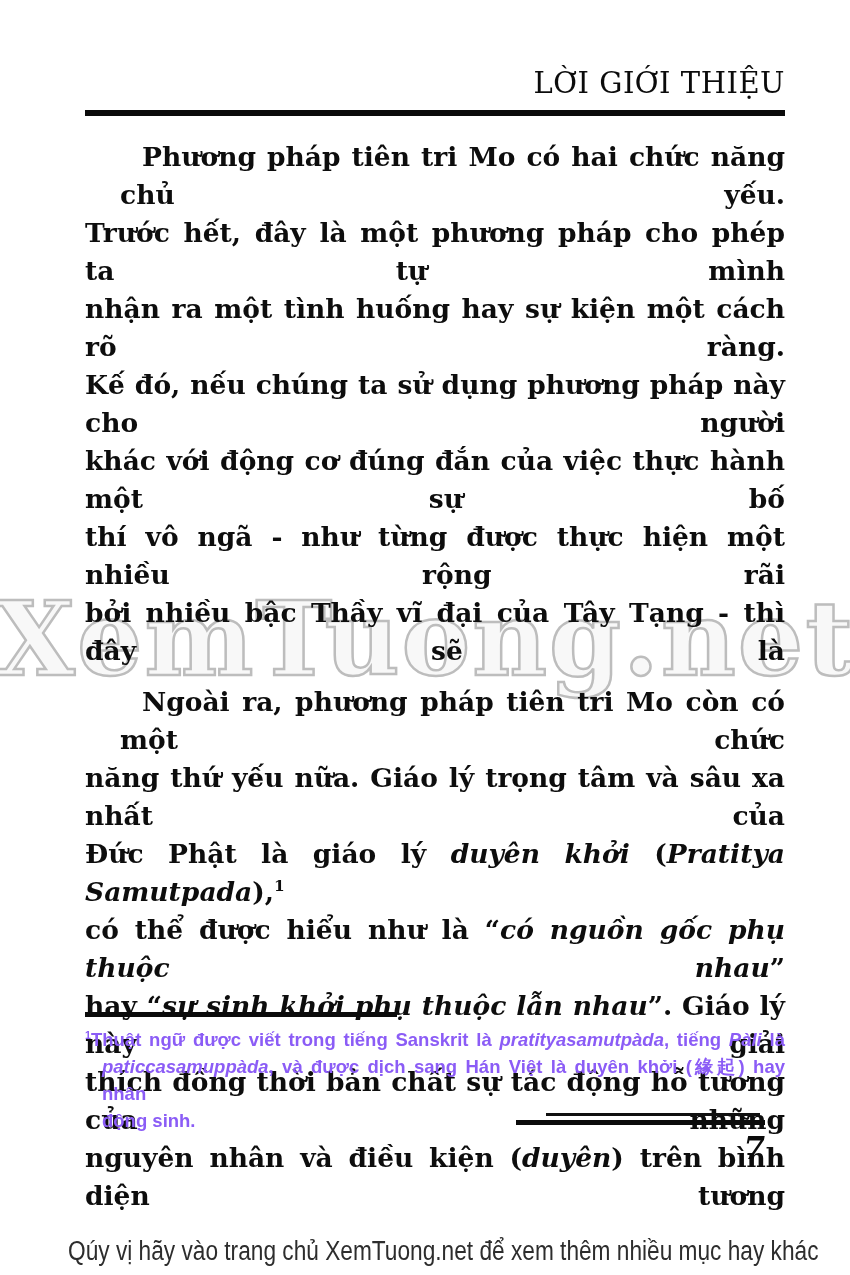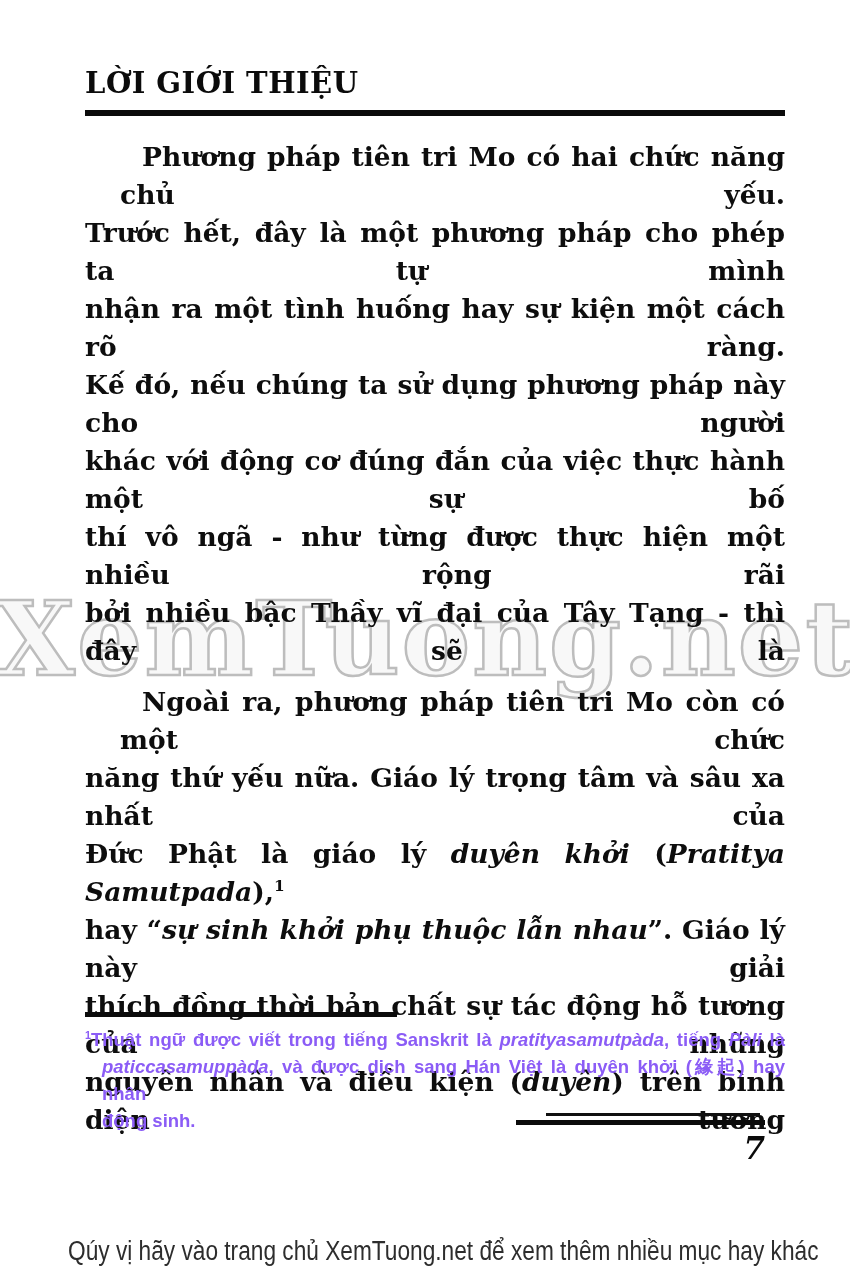--- a/index.html
+++ b/index.html
@@ -2,21 +2,21 @@
 <html><head>
 <meta charset="utf-8">
 <style>
   html,body{margin:0;padding:0;background:#fff;}
   .page{
     position:relative;width:850px;height:1275px;background:#ffffff;
     font-family:"DejaVu Serif", serif;overflow:hidden;margin:0 auto;
   }
   .content{position:absolute;left:85px;top:66px;width:700px;z-index:2;}
   .header-title{
-    text-align:left;font-weight:700;font-size:29px;letter-spacing:0.5px;
+    text-align:right;font-weight:400;font-size:29px;letter-spacing:0.5px;
     color:#0b0b0b;line-height:34px;
   }
   .header-rule{height:6px;background:#0b0b0b;margin-top:10px;}
   .body-text{margin-top:22px;color:#0d0d0d;}
   .para + .para{margin-top:13px;}
   .line{
     font-size:26.5px;font-weight:700;line-height:38px;
     text-align:justify;text-align-last:justify;white-space:normal;
   }
   .line.first{text-indent:22px;margin-left:35px;}
@@ -68,20 +68,21 @@
           <div class="line"><span>nhận ra một tình huống hay sự kiện một cách rõ ràng.</span></div>
           <div class="line"><span>Kế đó, nếu chúng ta sử dụng phương pháp này cho người</span></div>
           <div class="line"><span>khác với động cơ đúng đắn của việc thực hành một sự bố</span></div>
           <div class="line"><span>thí vô ngã - như từng được thực hiện một nhiều rộng rãi</span></div>
           <div class="line"><span>bởi nhiều bậc Thầy vĩ đại của Tây Tạng - thì đây sẽ là</span></div>
         </div>
         <div class="para">
           <div class="line first"><span>Ngoài ra, phương pháp tiên tri Mo còn có một chức</span></div>
           <div class="line"><span>năng thứ yếu nữa. Giáo lý trọng tâm và sâu xa nhất của</span></div>
           <div class="line"><span>Đức Phật là giáo lý </span><i>duyên khởi</i><span> (</span><i>Pratitya Samutpada</i><span>),</span><sup>1</sup></div>
+          <div class="line"><span>có thể được hiểu như là “</span><i>có nguồn gốc phụ thuộc nhau</i><span>”</span></div>
           <div class="line"><span>hay “</span><i>sự sinh khởi phụ thuộc lẫn nhau</i><span>”. Giáo lý này giải</span></div>
           <div class="line"><span>thích đồng thời bản chất sự tác động hỗ tương của những</span></div>
           <div class="line"><span>nguyên nhân và điều kiện (</span><i>duyên</i><span>) trên bình diện tương</span></div>
         </div>
       </div>
   </div>
 
   <div class="footnote-block">
     <div class="fn-rule"></div>
     <div class="footnote" id="footnote">

